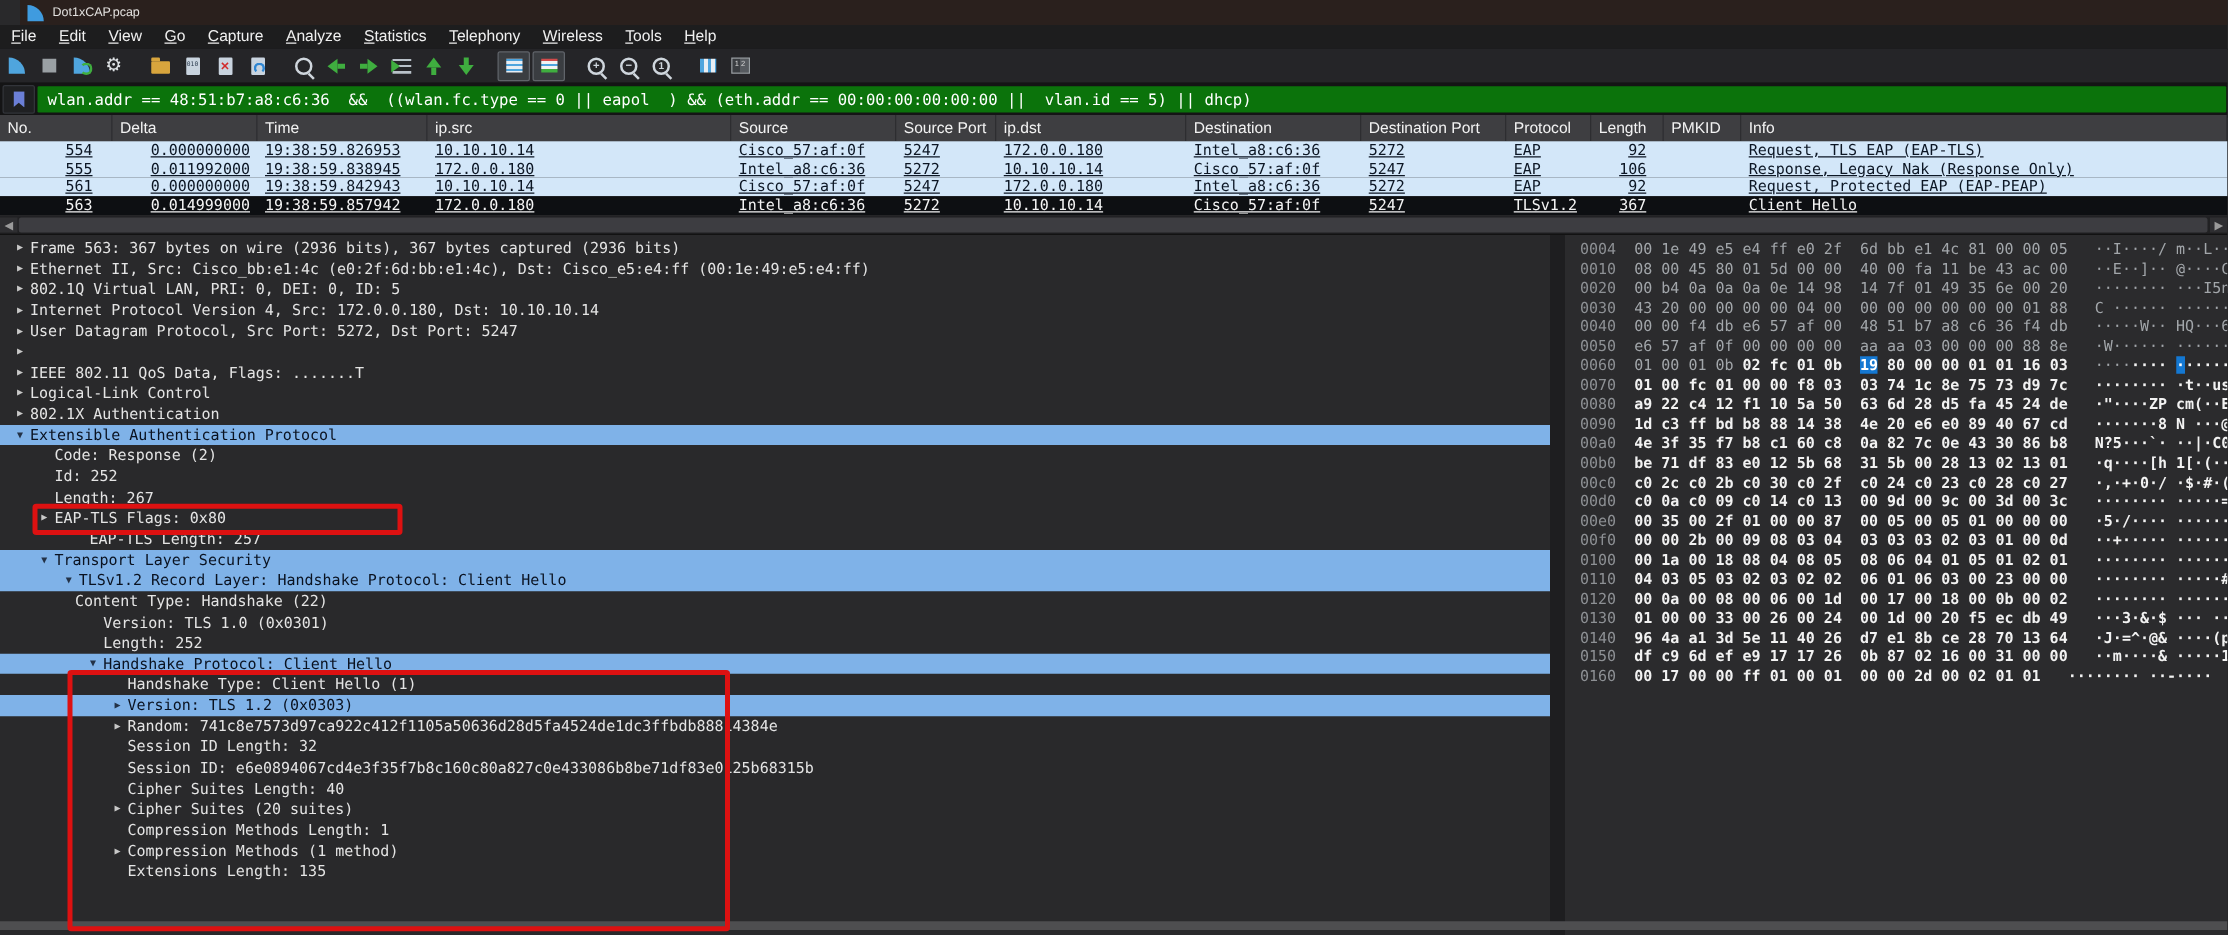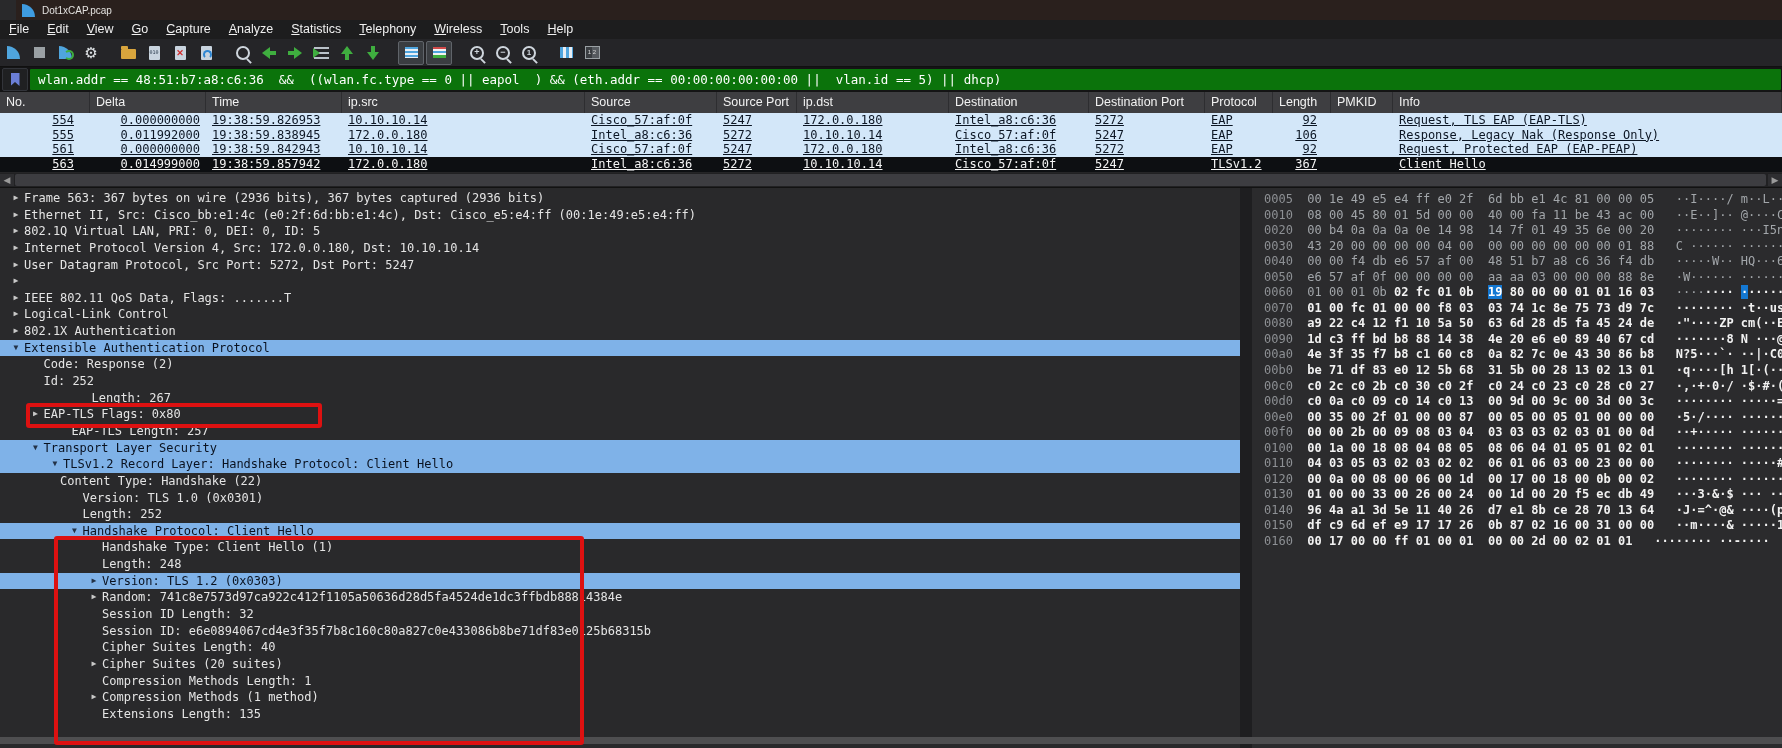--- a/index.html
+++ b/index.html
@@ -301,46 +301,45 @@
     <div class="drow" style="padding-left: 8px;"><span class="arr">▶</span><span>802.1Q Virtual LAN, PRI: 0, DEI: 0, ID: 5</span></div>
     <div class="drow" style="padding-left: 8px;"><span class="arr">▶</span><span>Internet Protocol Version 4, Src: 172.0.0.180, Dst: 10.10.10.14</span></div>
     <div class="drow" style="padding-left: 8px;"><span class="arr">▶</span><span>User Datagram Protocol, Src Port: 5272, Dst Port: 5247</span></div>
     <div class="drow" style="padding-left: 8px;"><span class="arr">▶</span></div>
     <div class="drow" style="padding-left: 8px;"><span class="arr">▶</span><span>IEEE 802.11 QoS Data, Flags: .......T</span></div>
     <div class="drow" style="padding-left: 8px;"><span class="arr">▶</span><span>Logical-Link Control</span></div>
     <div class="drow" style="padding-left: 8px;"><span class="arr">▶</span><span>802.1X Authentication</span></div>
     <div class="drow hl-light" style="padding-left: 8px;"><span class="arr">▼</span><span>Extensible Authentication Protocol</span></div>
     <div class="drow" style="padding-left: 27.5px;"><span class="arr"></span><span>Code: Response (2)</span></div>
     <div class="drow" style="padding-left: 27.5px;"><span class="arr"></span><span>Id: 252</span></div>
-    <div class="drow" style="padding-left: 27.5px; gap: 48px;"><span class="arr"></span><span>Length: 267</span></div>
+    <div class="drow" style="padding-left: 27.5px;"><span class="arr"></span><span>Length: 267</span></div>
     <div class="drow" style="padding-left: 27.5px;"><span class="arr">▶</span><span>EAP-TLS Flags: 0x80</span></div>
     <div class="drow" style="padding-left: 27.5px; gap: 28px;"><span class="arr"></span><span>EAP-TLS Length: 257</span></div>
     <div class="drow hl-light" style="padding-left: 27.5px;"><span class="arr">▼</span><span>Transport Layer Security</span></div>
     <div class="drow hl-light" style="padding-left: 47px;"><span class="arr">▼</span><span>TLSv1.2 Record Layer: Handshake Protocol: Client Hello</span></div>
     <div class="drow" style="padding-left: 44px; align-items: flex-end;"><span class="arr"></span><span>Content Type: Handshake (22)</span></div>
     <div class="drow" style="padding-left: 66.5px;"><span class="arr"></span><span>Version: TLS 1.0 (0x0301)</span></div>
     <div class="drow" style="padding-left: 66.5px;"><span class="arr"></span><span>Length: 252</span></div>
     <div class="drow hl-light" style="padding-left: 66.5px;"><span class="arr">▼</span><span>Handshake Protocol: Client Hello</span></div>
     <div class="drow" style="padding-left: 86px;"><span class="arr"></span><span>Handshake Type: Client Hello (1)</span></div>
-    <div class="drow" style="padding-left: 86px;"><span class="arr"></span><span>Length: 248</span></div>
     <div class="drow hl-light" style="padding-left: 86px;"><span class="arr">▶</span><span>Version: TLS 1.2 (0x0303)</span></div>
     <div class="drow" style="padding-left: 86px;"><span class="arr">▶</span><span>Random: 741c8e7573d97ca922c412f1105a50636d28d5fa4524de1dc3ffbdb88814384e</span></div>
     <div class="drow" style="padding-left: 86px;"><span class="arr"></span><span>Session ID Length: 32</span></div>
     <div class="drow" style="padding-left: 86px;"><span class="arr"></span><span>Session ID: e6e0894067cd4e3f35f7b8c160c80a827c0e433086b8be71df83e0125b68315b</span></div>
     <div class="drow" style="padding-left: 86px;"><span class="arr"></span><span>Cipher Suites Length: 40</span></div>
     <div class="drow" style="padding-left: 86px;"><span class="arr">▶</span><span>Cipher Suites (20 suites)</span></div>
     <div class="drow" style="padding-left: 86px;"><span class="arr"></span><span>Compression Methods Length: 1</span></div>
     <div class="drow" style="padding-left: 86px;"><span class="arr">▶</span><span>Compression Methods (1 method)</span></div>
     <div class="drow" style="padding-left: 86px;"><span class="arr"></span><span>Extensions Length: 135</span></div>
   </div>
 
 <div class="splitter"></div>
 
 <div class="hexpane mono">
-    <div class="hrow"><span class="off">0005  </span><span class="seg-d">00 1e 49 e5 e4 ff e0 2f  6d bb e1 4c 81 00 00 05</span><span>   </span><span class="seg-d">··I····/ m··L····</span></div>
+    <div class="hrow"><span class="off">0004  </span><span class="seg-d">00 1e 49 e5 e4 ff e0 2f  6d bb e1 4c 81 00 00 05</span><span>   </span><span class="seg-d">··I····/ m··L····</span></div>
     <div class="hrow"><span class="off">0010  </span><span class="seg-d">08 00 45 80 01 5d 00 00  40 00 fa 11 be 43 ac 00</span><span>   </span><span class="seg-d">··E··]·· @····C··</span></div>
     <div class="hrow"><span class="off">0020  </span><span class="seg-d">00 b4 0a 0a 0a 0e 14 98  14 7f 01 49 35 6e 00 20</span><span>   </span><span class="seg-d">········ ···I5n· </span></div>
     <div class="hrow"><span class="off">0030  </span><span class="seg-d">43 20 00 00 00 00 04 00  00 00 00 00 00 00 01 88</span><span>   </span><span class="seg-d">C ······ ········</span></div>
     <div class="hrow"><span class="off">0040  </span><span class="seg-d">00 00 f4 db e6 57 af 00  48 51 b7 a8 c6 36 f4 db</span><span>   </span><span class="seg-d">·····W·· HQ···6··</span></div>
     <div class="hrow"><span class="off">0050  </span><span class="seg-d">e6 57 af 0f 00 00 00 00  aa aa 03 00 00 00 88 8e</span><span>   </span><span class="seg-d">·W······ ········</span></div>
     <div class="hrow"><span class="off">0060  </span><span class="seg-d">01 00 01 0b </span><span class="seg-b">02 fc 01 0b  </span><span class="seg-s">19</span><span class="seg-b"> 80 00 00 01 01 16 03</span><span>   </span><span class="seg-d">····</span><span class="seg-b">····</span><span class="seg-b"> </span><span class="seg-s">·</span><span class="seg-b">·······</span></div>
     <div class="hrow"><span class="off">0070  </span><span class="seg-b">01 00 fc 01 00 00 f8 03  03 74 1c 8e 75 73 d9 7c</span><span>   </span><span class="seg-b">········ ·t··us·|</span></div>
     <div class="hrow"><span class="off">0080  </span><span class="seg-b">a9 22 c4 12 f1 10 5a 50  63 6d 28 d5 fa 45 24 de</span><span>   </span><span class="seg-b">·"····ZP cm(··E$·</span></div>
     <div class="hrow"><span class="off">0090  </span><span class="seg-b">1d c3 ff bd b8 88 14 38  4e 20 e6 e0 89 40 67 cd</span><span>   </span><span class="seg-b">·······8 N ···@g·</span></div>
     <div class="hrow"><span class="off">00a0  </span><span class="seg-b">4e 3f 35 f7 b8 c1 60 c8  0a 82 7c 0e 43 30 86 b8</span><span>   </span><span class="seg-b">N?5···`· ··|·C0··</span></div>

